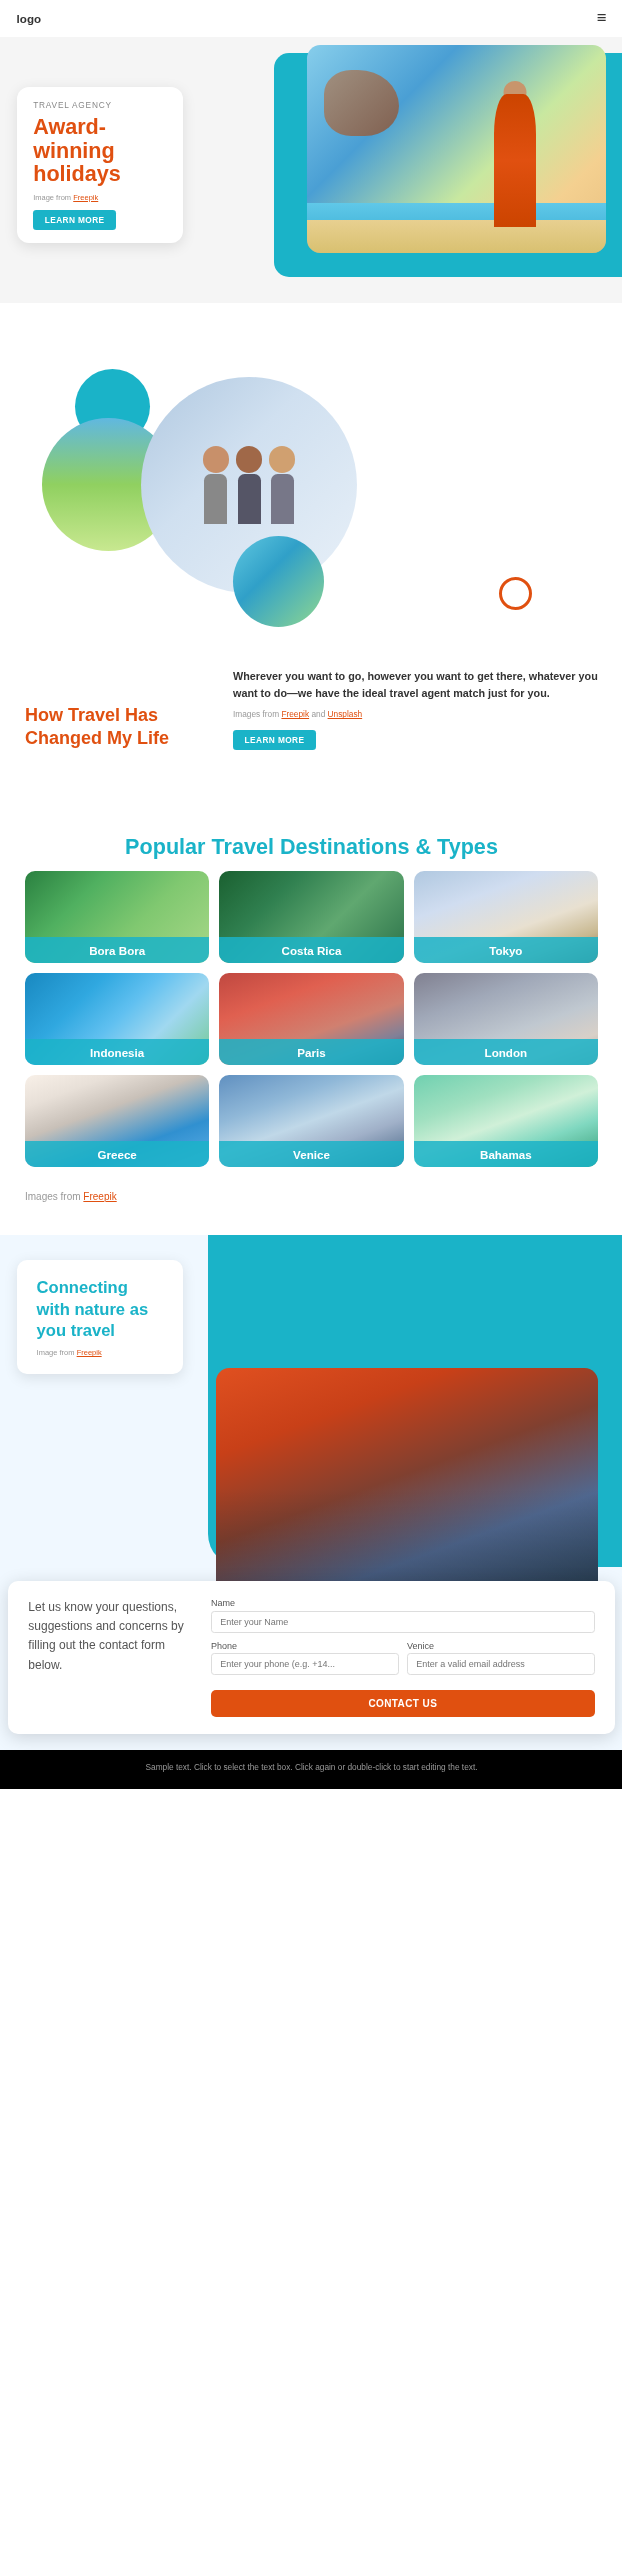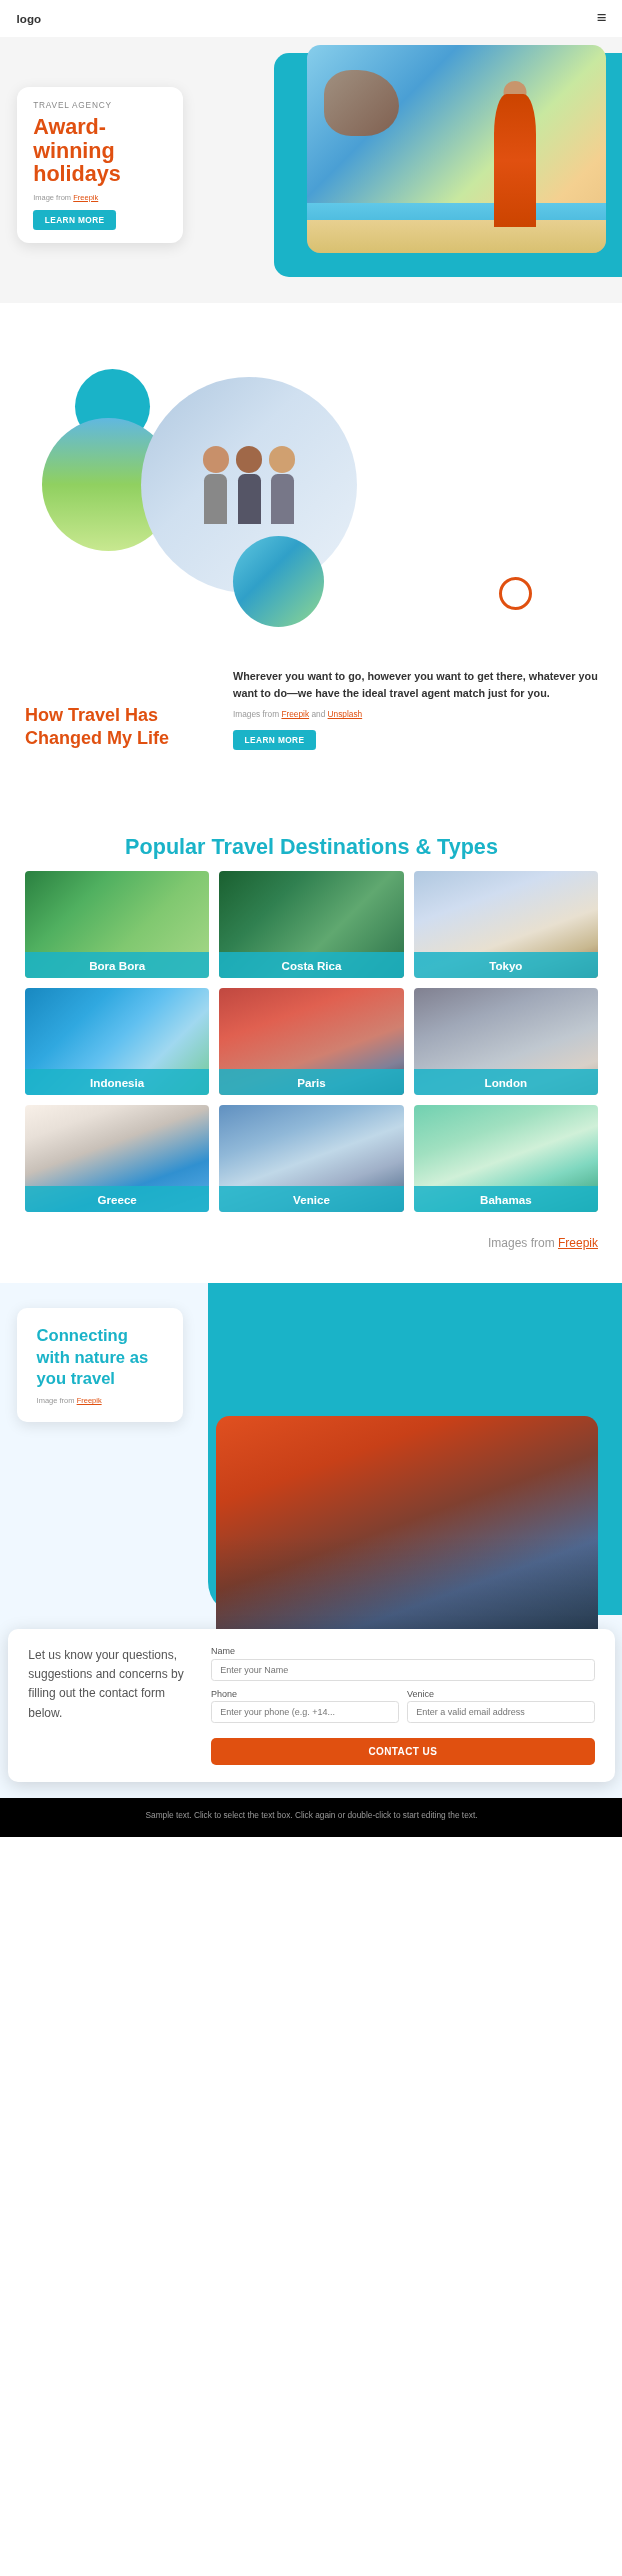--- a/index.html
+++ b/index.html
@@ -257,22 +257,22 @@
       margin-bottom: 20px;
     }
     .destinations-grid {
       display: grid;
       grid-template-columns: repeat(3, 1fr);
       gap: 10px;
       margin-bottom: 13.3px;
     }
     .dest-card {
       position: relative;
-      height: 107px;
-      border-radius: 4px;
+      height: 92px;
+      border-radius: 10px;
       overflow: hidden;
       cursor: pointer;
     }
     .dest-card-bg {
       width: 100%;
       height: 100%;
     }
     .dest-label {
       position: absolute;
       bottom: 0;
@@ -291,23 +291,23 @@
     .bg-costa-rica { background: linear-gradient(135deg, #1a6030 0%, #308050 30%, #60a870 60%, #2a7048 100%); }
     .bg-tokyo { background: linear-gradient(160deg, #b0c8e0 0%, #d0ddf0 30%, #e8e0d0 60%, #c8b890 80%, #906840 100%); }
     .bg-indonesia { background: linear-gradient(135deg, #1888c0 0%, #30a8e0 30%, #60c0f0 50%, #a0d8f0 70%, #70c890 100%); }
     .bg-paris { background: linear-gradient(160deg, #c04840 0%, #e06050 30%, #d08070 60%, #808098 80%, #404860 100%); }
     .bg-london { background: linear-gradient(160deg, #808090 0%, #a0a8b8 30%, #c0c8d0 60%, #d8d0c8 80%, #b0a898 100%); }
     .bg-greece { background: linear-gradient(160deg, #f8f0e8 0%, #e8e0d8 20%, #c8c0b8 40%, #3090d0 70%, #60b0e8 100%); }
     .bg-venice { background: linear-gradient(160deg, #6090c0 0%, #90b8d8 30%, #c0d8e8 50%, #a0b0c8 70%, #406080 100%); }
     .bg-bahamas { background: linear-gradient(160deg, #70d0b0 0%, #a0e0c0 30%, #d0f0d8 50%, #80d8c0 70%, #309870 100%); }
 
     .destinations-credit {
-      font-size: 12px;
+      font-size: 10px;
       color: #999;
-      text-align: right;
+      text-align: left;
       margin-top: 24px;
     }
     .destinations-credit a { color: #e05010; }
     .nature-top-bg {
       position: absolute;
       top: 0;
       right: 0;
       width: 415px;
       height: 332px;
       background: #1ab3c8;

